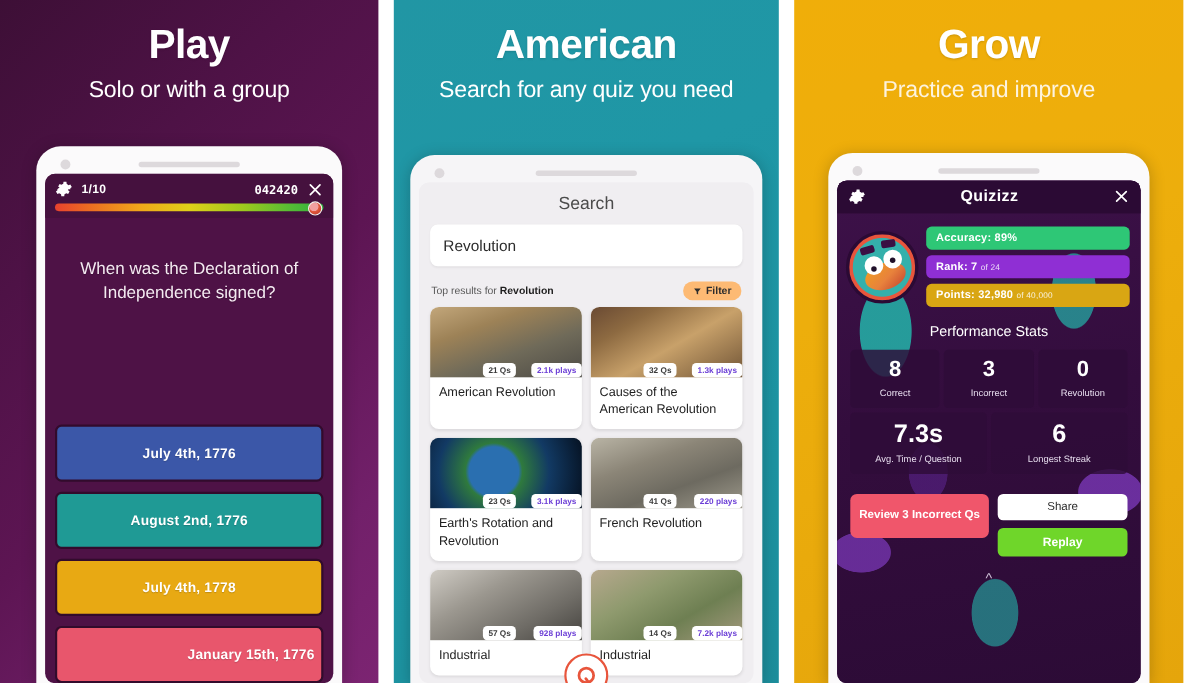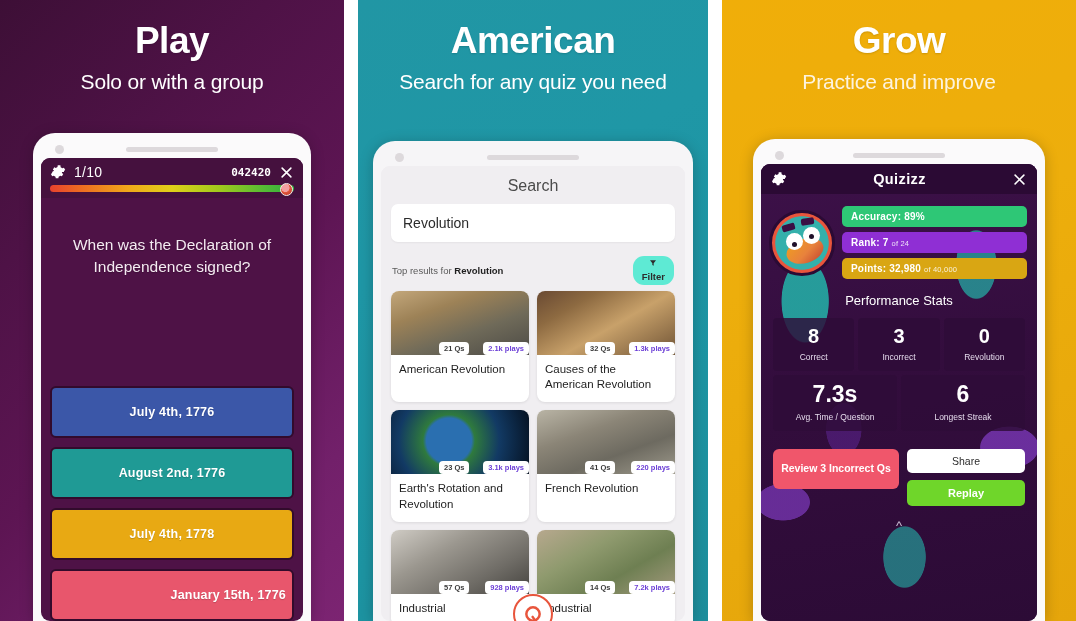--- a/index.html
+++ b/index.html
@@ -52,21 +52,21 @@
 
   .screen { border-radius: 9px; overflow: hidden; height: calc(100% - 14px); position: relative; }
 
   
   .q-screen { background: #4e1246; display: flex; flex-direction: column; }
   .q-top {
     display: flex; align-items: center; gap: 8px;
     padding: 6px 9px 3px 9px; background: #45113e;
   }
   .q-gear { width: 16px; height: 16px; flex: none; }
-  .q-count { font-size: 14px; color: #fff; font-weight: normal; letter-spacing: .3px; }
+  .q-count { font-size: 11px; color: #fff; font-weight: bold; letter-spacing: .3px; }
   .q-spacer { flex: 1; }
   .q-timer { font-size: 11px; color: #fff; font-weight: bold; letter-spacing: 0px; font-family: "DejaVu Sans Mono", monospace; }
   .q-close { width: 15px; height: 15px; flex: none; }
   .q-barwrap { padding: 2px 9px 0 9px; background: #45113e; padding-bottom: 6px; position: relative; }
   .q-bar { height: 7px; border-radius: 4px; background: linear-gradient(90deg,#e8422e 0%,#ec6a22 12%,#f0a81a 32%,#dfd019 50%,#9ec91d 70%,#54bb35 88%,#2fae3f 100%); }
   .q-knob { position: absolute; right: 10px; top: 0px; width: 13px; height: 13px; border-radius: 50%; background: radial-gradient(circle at 40% 35%, #f2a0a0 0 40%, #e0593c 45%, #b5332a 100%); border: 1px solid #f3efec; }
   .q-question {
     flex: none; color: #f4eaf1; font-size: 15.5px; line-height: 1.42;
     text-align: center; padding: 36px 16px 0 16px; font-weight: 500;
     text-shadow: 0 1px 1px rgba(0,0,0,.2);
@@ -86,23 +86,23 @@
   .s-title { font-size: 16px; color: #4b4b4b; font-weight: normal; }
   .s-inputwrap { padding: 0 10px 11px 10px; background: #f0eef1; }
   .s-input {
     background: #ffffff; border-radius: 7px; padding: 11px 12px;
     font-size: 14px; color: #2b2b2b; box-shadow: 0 1px 2px rgba(0,0,0,.05);
   }
   .s-meta { display: flex; align-items: center; padding: 3px 11px 6px 11px; }
   .s-results { font-size: 9.5px; color: #5a5a5a; }
   .s-results b { color: #1f1f1f; }
   .s-filter {
-    margin-left: auto; background: #5eead4; border-radius: 11px;
+    margin-left: auto; background: #fdba74; border-radius: 11px;
     padding: 3px 9px; font-size: 9.5px; font-weight: bold; color: #2d2d2d;
-    display: flex; align-items: center; gap: 4px; flex-direction: column;
+    display: flex; align-items: center; gap: 4px;
   }
   .s-grid { display: grid; grid-template-columns: 1fr 1fr; gap: 8px; padding: 0 10px; }
   .s-card { background: #ffffff; border-radius: 8px; overflow: hidden; box-shadow: 0 1px 3px rgba(0,0,0,.09); }
   .s-thumb { height: 64px; position: relative; background-size: cover; }
   .s-pill {
     position: absolute; bottom: 0px; font-size: 7.5px; font-weight: bold;
     padding: 2px 5px; border-radius: 4px; background: #ffffff; color: #3a3a3a; margin-left: 48px;
   }
   .s-pill.left { left: 0px; }
   .s-pill.right { right: 0px; color: #6c3fd6; }
@@ -126,21 +126,21 @@
   .g-screen { background: #3a0f44; position: relative; overflow: hidden; }
   .g-foliage { position: absolute; inset: 0; background:
       radial-gradient(ellipse 40px 70px at 16% 30%, rgba(35,180,170,.85) 0 58%, transparent 60%),
       radial-gradient(ellipse 34px 58px at 78% 22%, rgba(35,180,170,.7) 0 58%, transparent 60%),
       radial-gradient(ellipse 48px 34px at 90% 62%, rgba(126,58,190,.75) 0 60%, transparent 62%),
       radial-gradient(ellipse 44px 30px at 8% 74%, rgba(126,58,190,.7) 0 60%, transparent 62%),
       radial-gradient(ellipse 36px 52px at 52% 86%, rgba(35,180,170,.6) 0 58%, transparent 60%),
       radial-gradient(ellipse 30px 44px at 30% 58%, rgba(90,35,140,.6) 0 58%, transparent 60%),
       linear-gradient(170deg,#3d1149 0%,#330d3d 45%,#2c0b36 100%); }
   .g-top {
-    position: relative; display: flex; align-items: flex-end;
+    position: relative; display: flex; align-items: flex-start;
     padding: 7px 10px; background: #2b0a34; gap: 19px;
   }
   .g-logo { flex: 1; text-align: center; color: #ffffff; font-size: 14.5px; font-weight: bold; letter-spacing: .4px; }
   .g-badges { position: relative; display: flex; align-items: center; padding: 12px 10px 0 8px; gap: 7px; }
   .g-avatar {
     width: 66px; height: 66px; border-radius: 50%; flex: none;
     background: radial-gradient(circle at 50% 50%, #34b0ab 0 62%, #e8553c 64%, #e8553c 100%);
     border: 3px solid #2b0a34; position: relative; overflow: hidden;
   }
   .g-av-ball { position: absolute; left: 14px; top: 26px; width: 38px; height: 24px; border-radius: 50%/50%;

